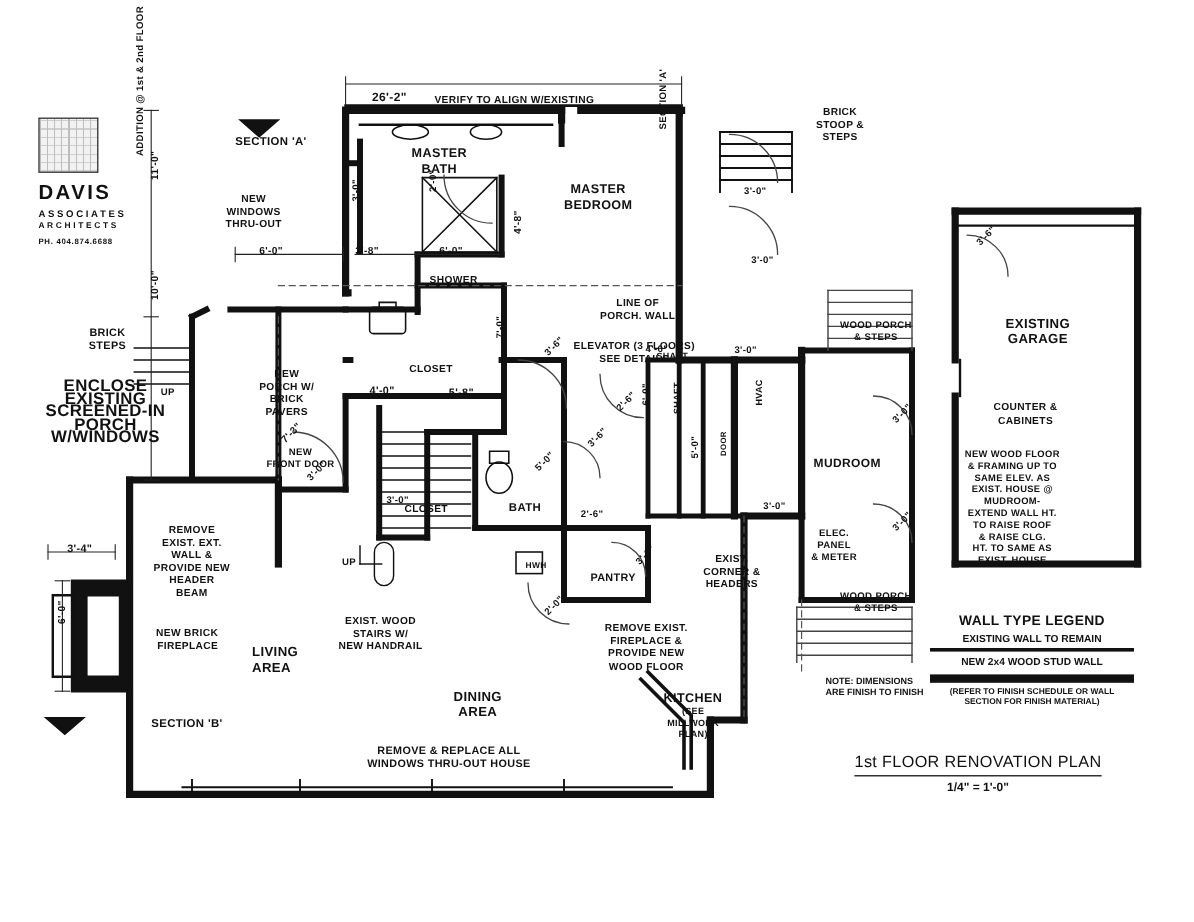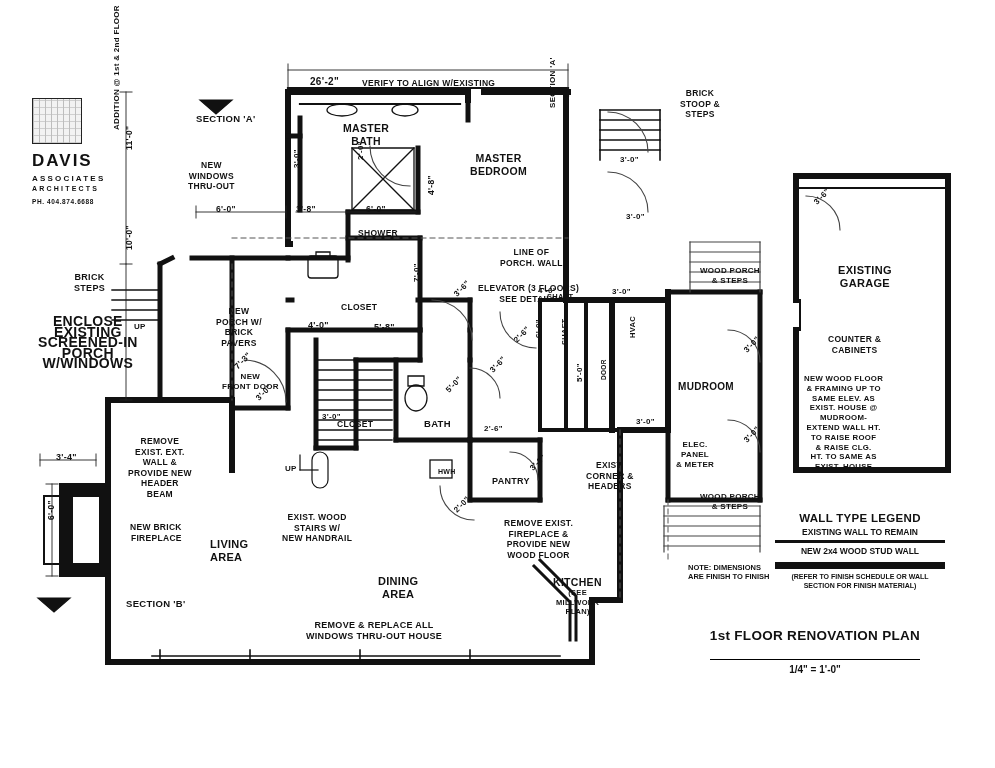--- a/index.html
+++ b/index.html
@@ -32,21 +32,21 @@
 
   
   #legend{left:775px;top:512px;width:170px;}
   #legend .lg-title{font-size:11.5px;font-weight:700;text-align:center;letter-spacing:.3px;}
   #legend .lg-row{font-size:8.5px;font-weight:700;text-align:center;margin-top:3px;}
   #legend .bar-thin{height:3px;background:#111;margin:3px 0 2px 0;}
   #legend .bar-thick{height:7px;background:#111;margin:6px 0 2px 0;}
   #legend .lg-sub{font-size:7px;font-weight:700;text-align:center;line-height:8.5px;margin-top:4px;}
 
   #planlabel{left:690px;top:626px;width:250px;text-align:center;}
-  #planlabel .pl{font-size:13.5px;font-weight:700;letter-spacing:.3px;border-bottom:1.5px solid #000;display:inline-block;padding-bottom:16px;}
+  #planlabel .pl{font-size:13.5px;font-weight:400;letter-spacing:.3px;border-bottom:1.5px solid #000;display:inline-block;padding-bottom:4px;}
   #planlabel .sc{font-size:10px;font-weight:700;margin-top:4px;}
 
   #noteblk{left:676px;top:563px;width:135px;margin-left:12px;}
   #noteblk div{font-size:7.5px;font-weight:700;line-height:9px;}
   svg{overflow:visible;}
 </style>
 </head>
 <body>
 
 <div id="sheet">

